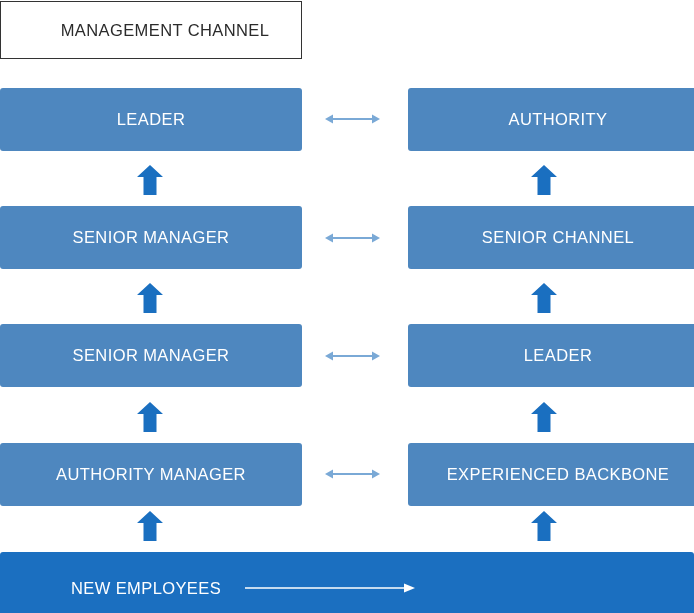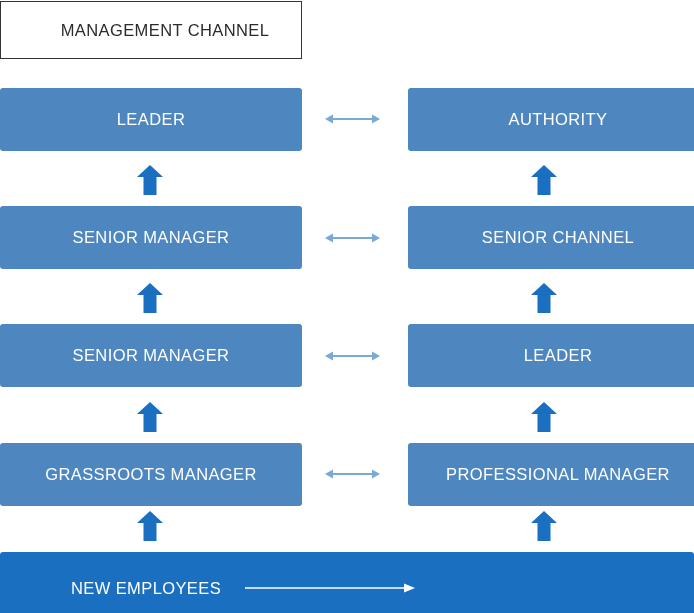--- a/index.html
+++ b/index.html
@@ -214,24 +214,24 @@
     </svg>
   </div>
   <div class="up-arrow right up-3">
     <svg width="26" height="30" viewBox="0 0 26 30" xmlns="http://www.w3.org/2000/svg">
       <polygon points="13,0 26,12 19.5,12 19.5,30 6.5,30 6.5,12 0,12" fill="#1a6fc0"></polygon>
     </svg>
   </div>
 
   <div class="row row-4">
     <div class="level-box left">
-      <span class="level-label">GRASSROOTS MANAGER</span>
-    </div>
-    <div class="level-box right">
-      <span class="level-label">PROFESSIONAL MANAGER</span>
+      <span class="level-label">AUTHORITY MANAGER</span>
+    </div>
+    <div class="level-box right">
+      <span class="level-label">EXPERIENCED BACKBONE</span>
     </div>
     <div class="link-arrow">
       <svg width="55" height="16" viewBox="0 0 55 16" xmlns="http://www.w3.org/2000/svg">
         <line x1="6" y1="8" x2="49" y2="8" stroke="#7aa9d6" stroke-width="2"></line>
         <polygon points="0,8 8,3.5 8,12.5" fill="#7aa9d6"></polygon>
         <polygon points="55,8 47,3.5 47,12.5" fill="#7aa9d6"></polygon>
       </svg>
     </div>
   </div>
 

